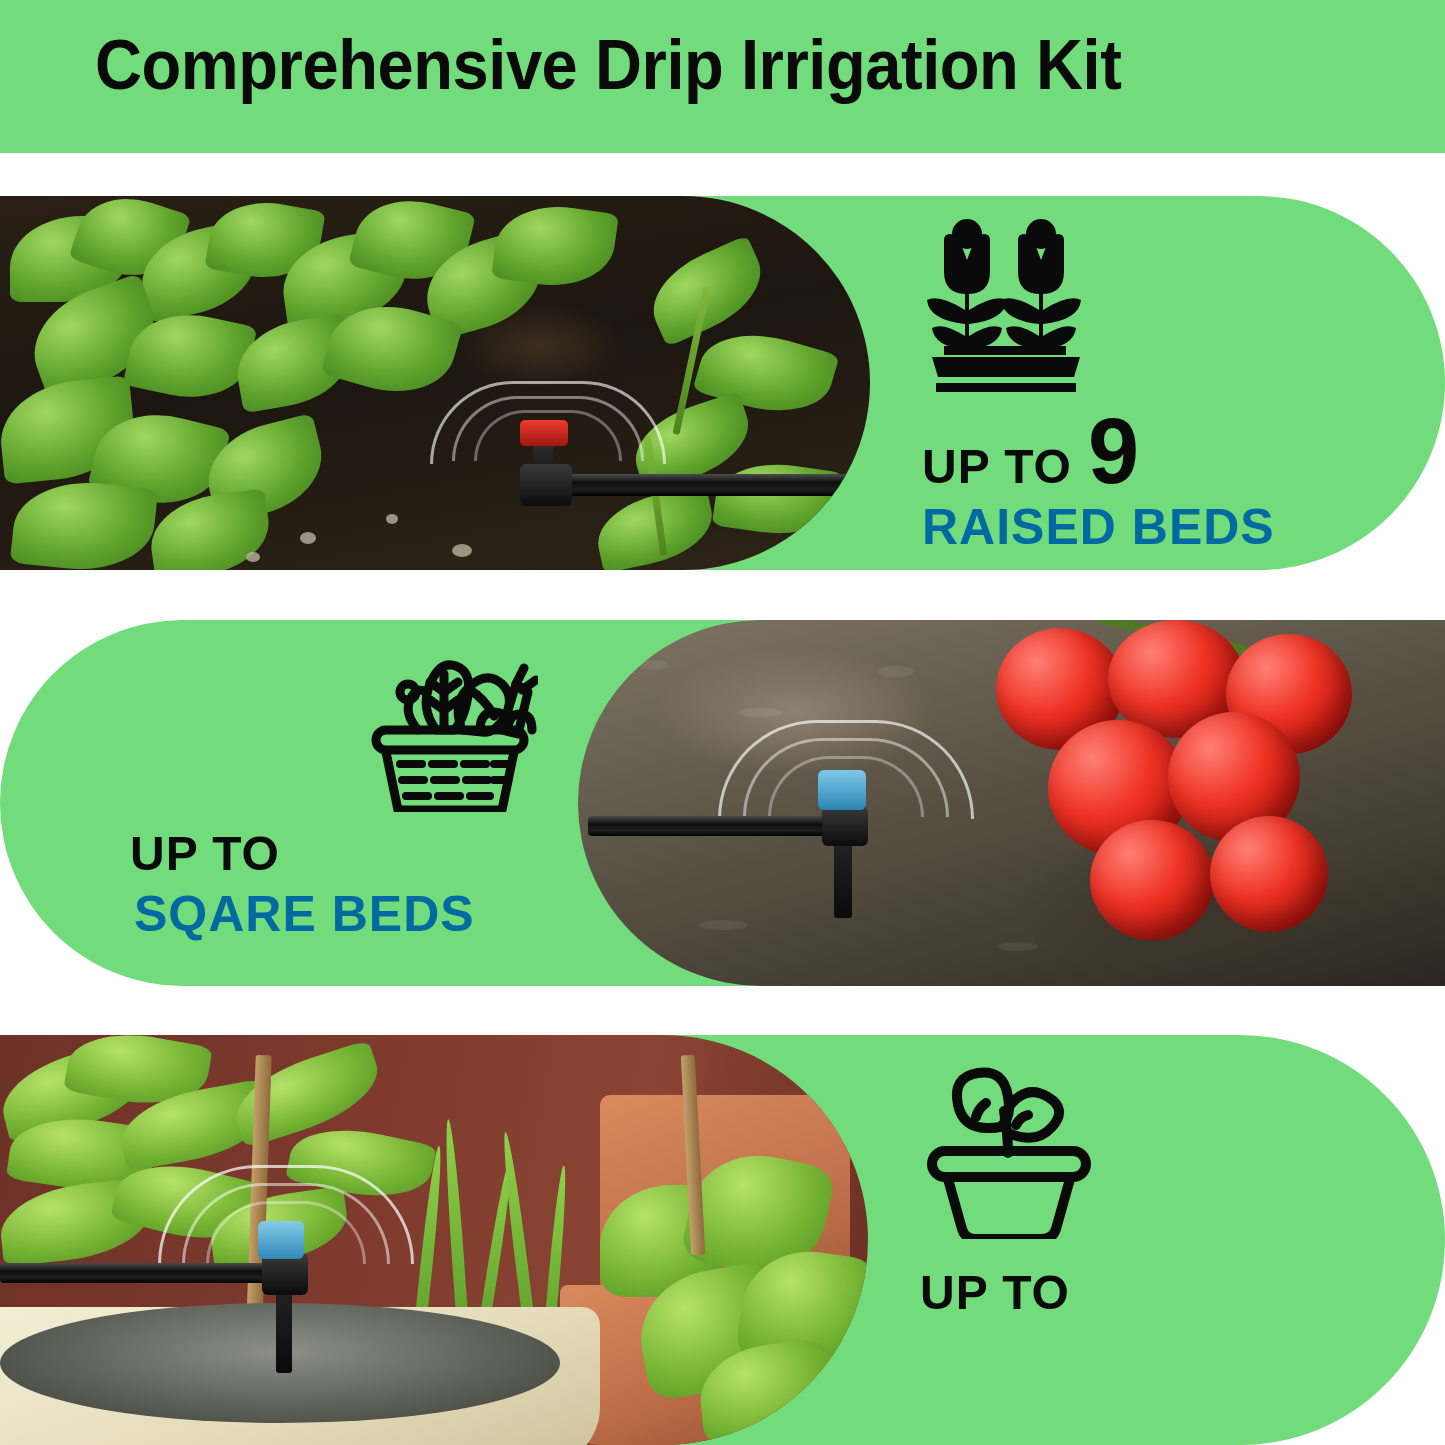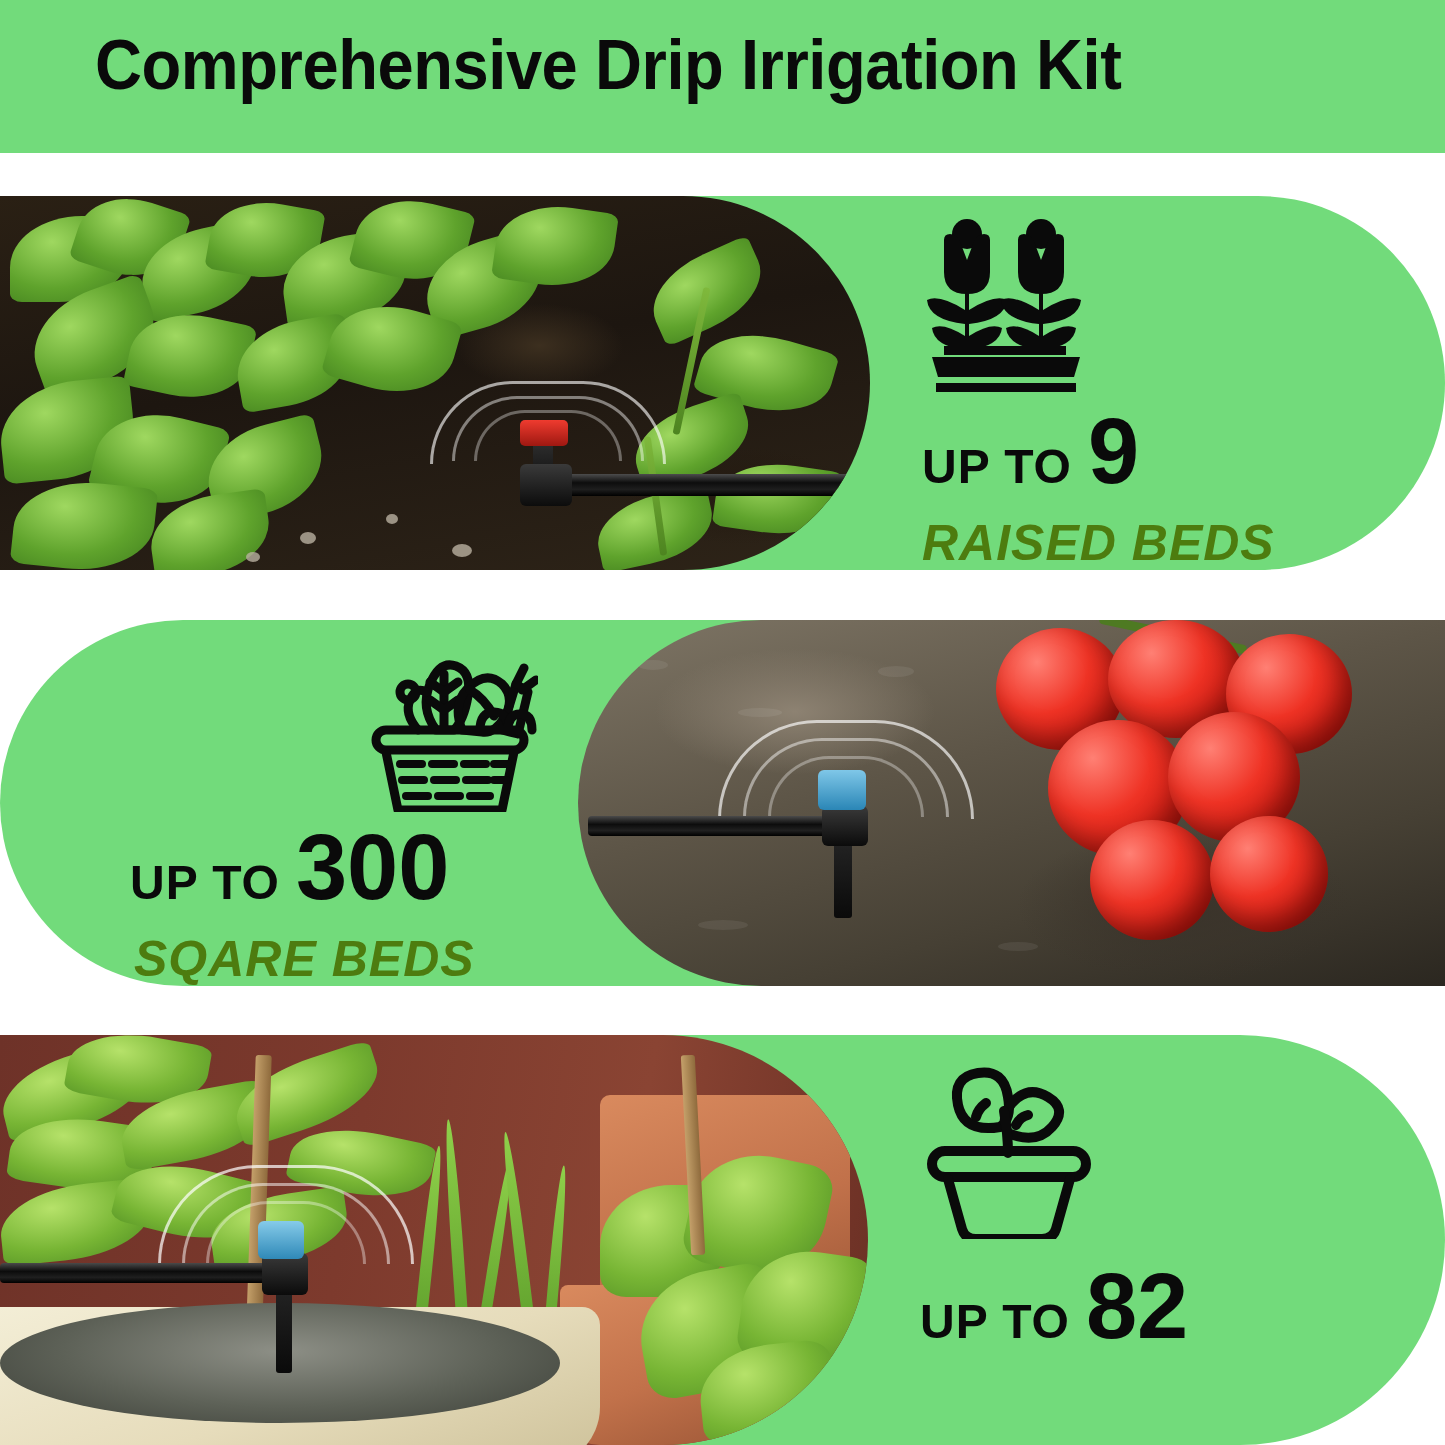--- a/index.html
+++ b/index.html
@@ -332,27 +332,26 @@
     letter-spacing: 1px;
   }
   .stat-number {
     font-size: 92px;
     font-weight: bold;
     letter-spacing: 0px;
     margin-left: 16px;
     line-height: .9;
   }
   .stat-line-2 {
-    color: #4d7c0f;
+    color: #0369a1;
     font-size: 50px;
     font-weight: bold;
     letter-spacing: 1px;
     white-space: nowrap;
-    margin-top: 20px;
-    font-style: italic;
+    margin-top: 4px;
   }
 
   
   #content-1 .stat-line-1 { margin-top: 14px; margin-left: 6px; }
   #content-1 .stat-line-2 { margin-left: 6px; }
 
   
   #content-2 .stat-line-1 { margin-top: 10px; margin-left: 0; }
   #content-2 .stat-line-2 { margin-left: 4px; }
 
@@ -510,21 +509,20 @@
 
           <path d="M38 130 l22 0 M70 130 l22 0 M102 130 l22 0 M132 130 l14 0" stroke-width="8"></path>
           <path d="M40 146 l22 0 M72 146 l22 0 M104 146 l22 0 M132 146 l12 0" stroke-width="8"></path>
           <path d="M44 162 l22 0 M76 162 l22 0 M108 162 l20 0" stroke-width="8"></path>
         </g>
       </svg>
     </span>
 
     <div class="stat-line-1">
       <span class="stat-up-to">UP TO</span>
-      <span class="stat-number">300</span>
     </div>
     <div class="stat-line-2">SQARE BEDS</div>
   </div>
 </div>
 
 <div class="panel" id="panel-3">
 
   <div class="pill" id="pill-3"></div>
 
   <div class="photo" id="photo-3">
@@ -585,16 +583,15 @@
 
           <rect x="8" y="94" width="154" height="26" rx="13"></rect>
 
           <path d="M24 122 l14 50 q3 10 14 10 l66 0 q11 0 14 -10 l14 -50"></path>
         </g>
       </svg>
     </span>
 
     <div class="stat-line-1">
       <span class="stat-up-to">UP TO</span>
-      <span class="stat-number">82</span>
     </div>
   </div>
 </div>
 
 </body></html>

